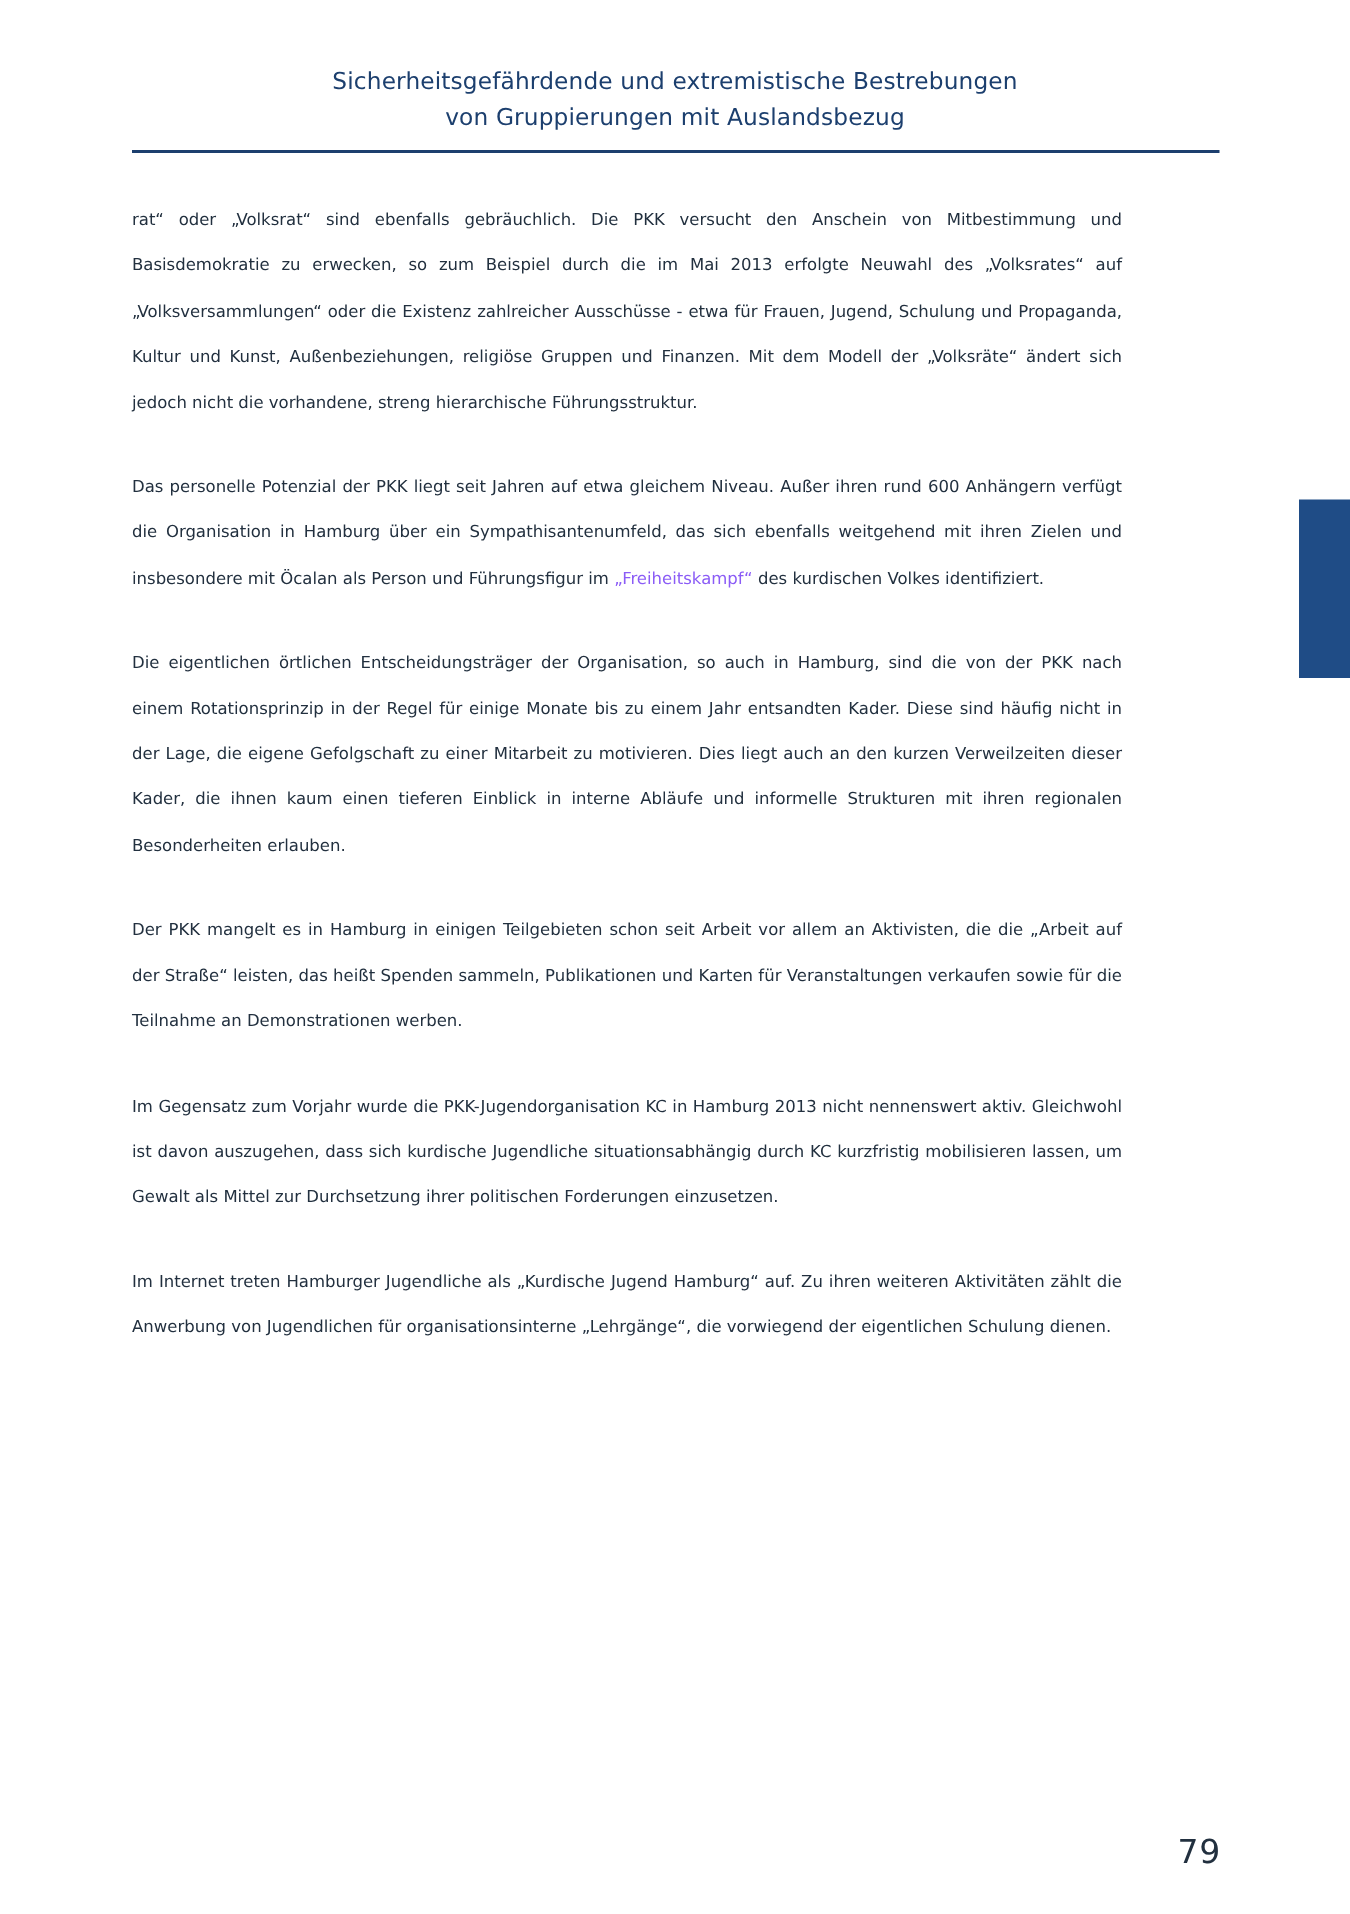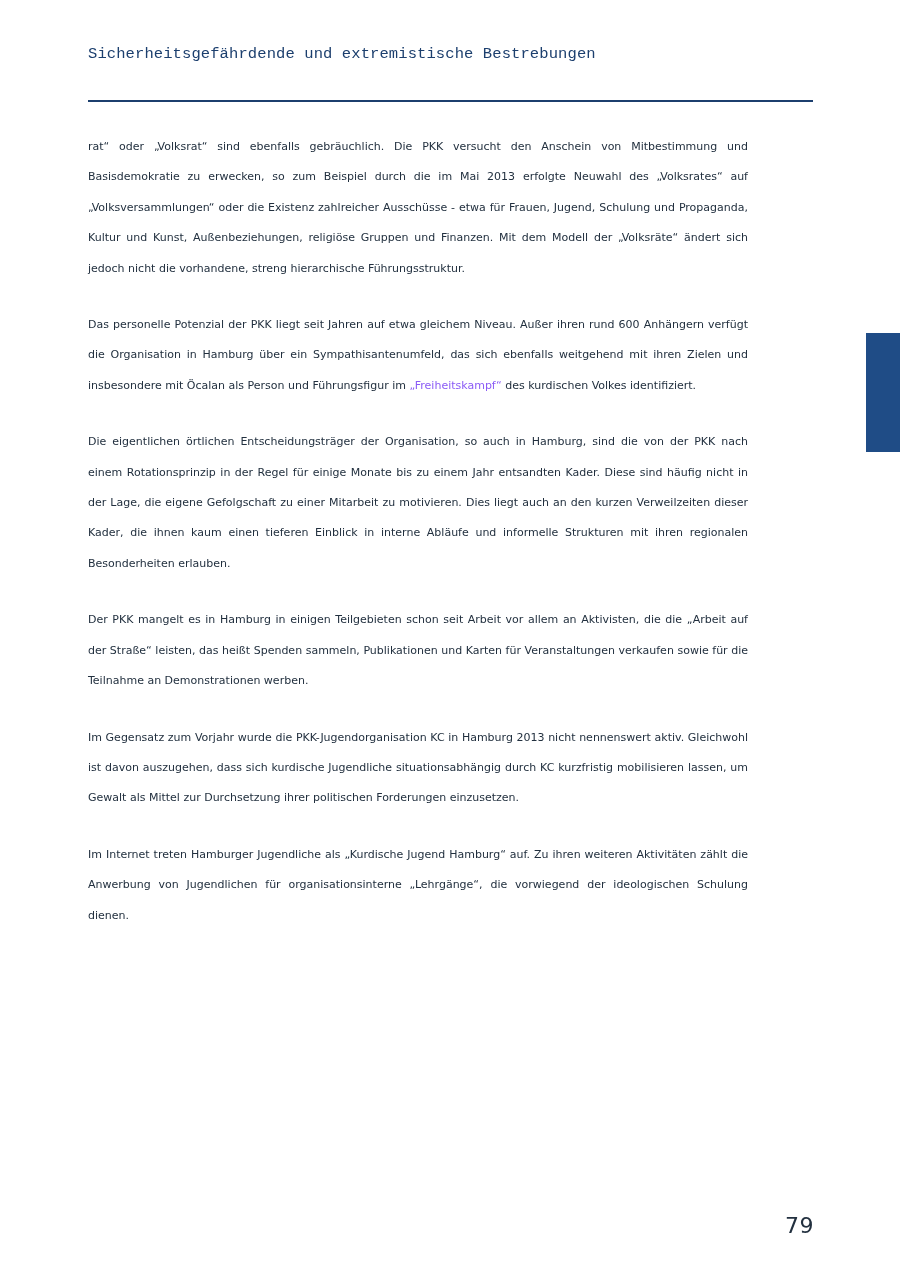--- a/index.html
+++ b/index.html
@@ -22,22 +22,21 @@
     height: 1276px;
     box-sizing: border-box;
   }
 
   
   .header {
     position: absolute;
     left: 88px;
     top: 42px;
     width: 724px;
-    text-align: left;
-    font-family: Liberation Mono, monospace;
+    text-align: center;
   }
   .header-line {
     font-size: 15.5px;
     line-height: 24px;
     color: #1c3f6e;
     letter-spacing: 0.1px;
   }
   .header-rule {
     position: absolute;
     left: 88px;
@@ -77,49 +76,50 @@
     margin-bottom: 0;
   }
   .para .quoted-link {
     color: #8b5cf6;
   }
 
   
   .page-number {
     position: absolute;
     right: 86px;
-    bottom: 38px;
+    bottom: 28px;
     font-size: 22px;
     color: #22303f;
     letter-spacing: 0.5px;
   }
 </style>
 </head>
 <body>
 
 <div class="page">
 
   <div class="header">
     <div class="header-line">Sicherheitsgefährdende und extremistische Bestrebungen</div>
+    <div class="header-line">von Gruppierungen mit Auslandsbezug</div>
   </div>
   <div class="header-rule"></div>
 
   <div class="side-tab"></div>
 
   <div class="content">
 
     <p class="para">rat“ oder „Volksrat“ sind ebenfalls gebräuchlich. Die PKK versucht den Anschein von Mitbestimmung und Basisdemokratie zu erwecken, so zum Beispiel durch die im Mai 2013 erfolgte Neuwahl des „Volksrates“ auf „Volksversammlungen“ oder die Existenz zahlreicher Ausschüsse - etwa für Frauen, Jugend, Schulung und Propaganda, Kultur und Kunst, Außenbeziehungen, religiöse Gruppen und Finanzen. Mit dem Modell der „Volksräte“ ändert sich jedoch nicht die vorhandene, streng hierarchische Führungsstruktur.</p>
 
     <p class="para"><span>Das personelle Potenzial der PKK liegt seit Jahren auf etwa gleichem Niveau. Außer ihren rund 600 Anhängern verfügt die Organisation in Hamburg über ein Sympathisantenumfeld, das sich ebenfalls weitgehend mit ihren Zielen und insbesondere mit Öcalan als Person und Führungsfigur im </span><span class="quoted-link">„Freiheitskampf“</span><span> des kurdischen Volkes identifiziert.</span></p>
 
     <p class="para">Die eigentlichen örtlichen Entscheidungsträger der Organisation, so auch in Hamburg, sind die von der PKK nach einem Rotationsprinzip in der Regel für einige Monate bis zu einem Jahr entsandten Kader. Diese sind häufig nicht in der Lage, die eigene Gefolgschaft zu einer Mitarbeit zu motivieren. Dies liegt auch an den kurzen Verweilzeiten dieser Kader, die ihnen kaum einen tieferen Einblick in interne Abläufe und informelle Strukturen mit ihren regionalen Besonderheiten erlauben.</p>
 
     <p class="para">Der PKK mangelt es in Hamburg in einigen Teilgebieten schon seit Arbeit vor allem an Aktivisten, die die „Arbeit auf der Straße“ leisten, das heißt Spenden sammeln, Publikationen und Karten für Veranstaltungen verkaufen sowie für die Teilnahme an Demonstrationen werben.</p>
 
     <p class="para">Im Gegensatz zum Vorjahr wurde die PKK-Jugendorganisation KC in Hamburg 2013 nicht nennenswert aktiv. Gleichwohl ist davon auszugehen, dass sich kurdische Jugendliche situationsabhängig durch KC kurzfristig mobilisieren lassen, um Gewalt als Mittel zur Durchsetzung ihrer politischen Forderungen einzusetzen.</p>
 
-    <p class="para">Im Internet treten Hamburger Jugendliche als „Kurdische Jugend Hamburg“ auf. Zu ihren weiteren Aktivitäten zählt die Anwerbung von Jugendlichen für organisationsinterne „Lehrgänge“, die vorwiegend der ideologischen Schulung dienen.</p>
+    <p class="para">Im Internet treten Hamburger Jugendliche als „Kurdische Jugend Hamburg“ auf. Zu ihren weiteren Aktivitäten zählt die Anwerbung von Jugendlichen für organisationsinterne „Lehrgänge“, die vorwiegend der eigentlichen Schulung dienen.</p>
 
   </div>
 
   <div class="page-number">79</div>
 
 </div>
 
 </body></html>

